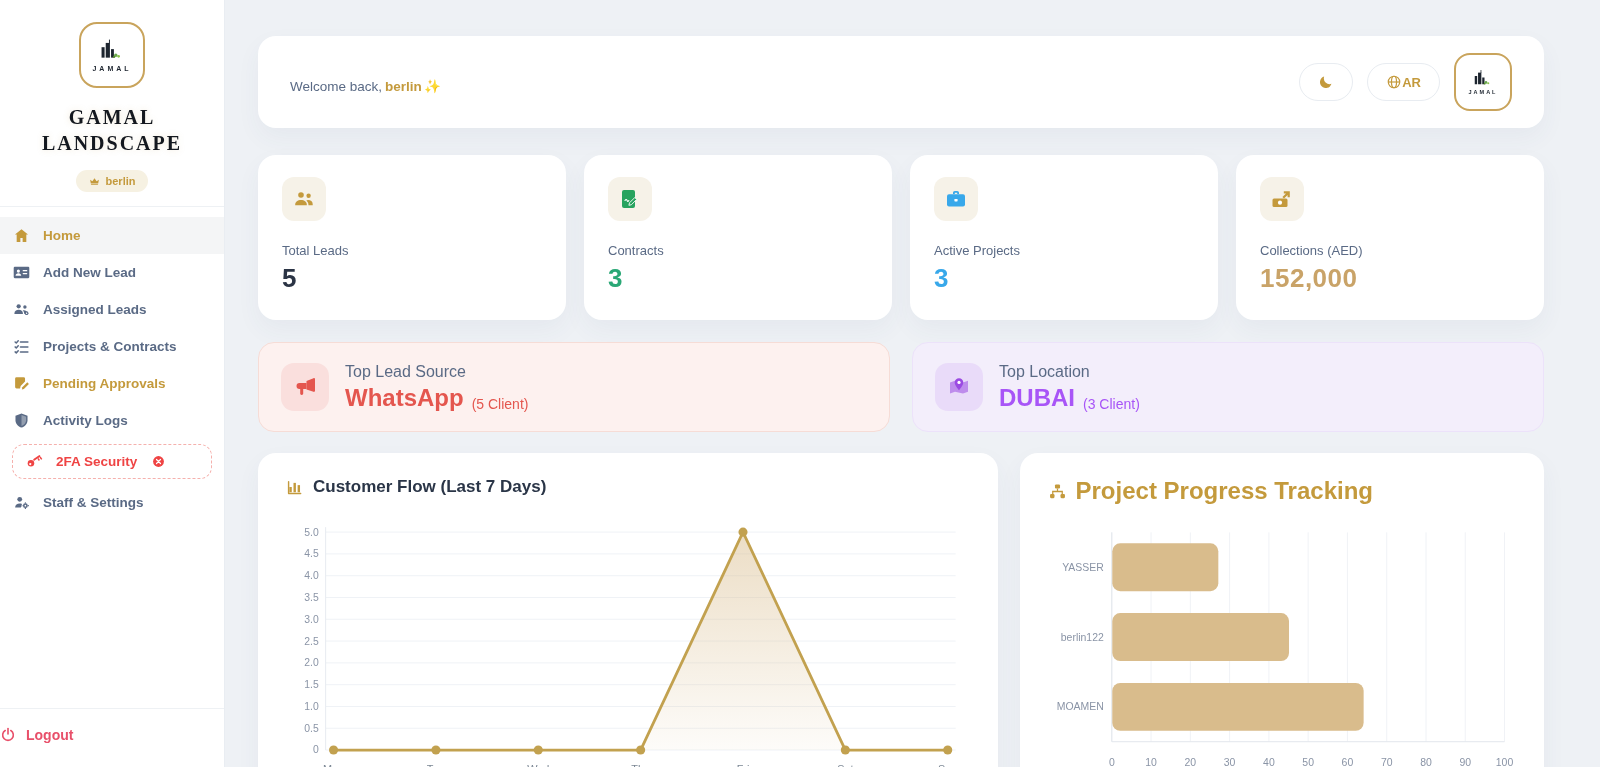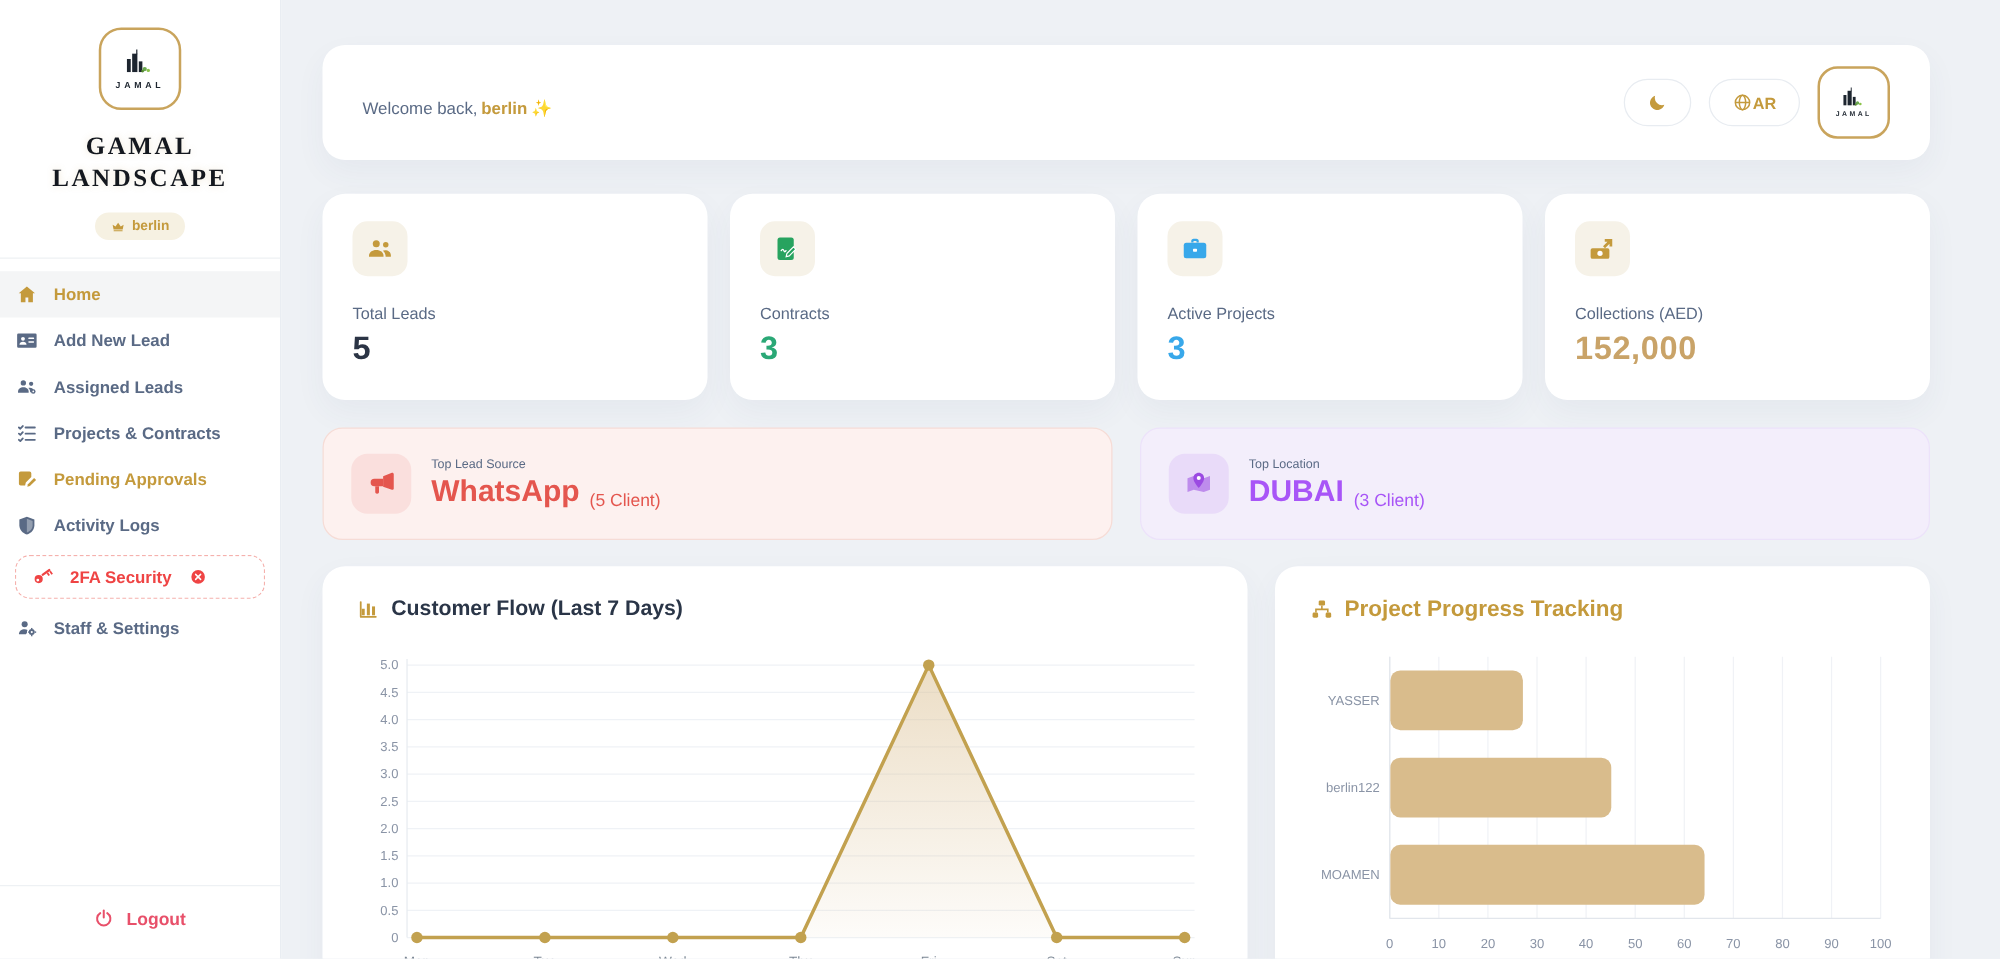--- a/index.html
+++ b/index.html
@@ -20,21 +20,21 @@
   .brand{margin-top:16px;text-align:center;font-family:"Liberation Serif",serif;font-weight:700;font-size:20px;letter-spacing:2px;color:#14181f;line-height:1.3;text-shadow:0 0 6px rgba(201,164,92,.25)}
   .badge{margin-top:14px;display:inline-flex;align-items:center;gap:6px;background:#f6f1e2;color:var(--gold);font-weight:700;font-size:11px;padding:5px 13px;border-radius:999px}
   .side-div{height:1px;background:#eef1f4;width:100%}
   nav{padding:10px 0;flex:0 0 auto;width:100%}
   .nav-item{display:flex;align-items:center;gap:13px;padding:10px 13px;font-size:13.5px;font-weight:700;color:var(--muted);cursor:pointer}
   .nav-item .ni{width:17px;height:17px;flex:0 0 17px}
   .nav-item.active{background:#f4f5f6;color:var(--gold)}
   .nav-item.gold{color:var(--gold)}
   .nav-item.danger{color:var(--danger);border:1.5px dashed #f5b1ad;border-radius:12px;margin:5px 12px;padding:8px 13px}
   .xbadge{width:13px;height:13px;margin-left:2px}
-  .side-foot{margin-top:auto;border-top:1px solid #eef1f4;padding:18px 0 24px;display:flex;justify-content:center;width:100%}
+  .side-foot{margin-top:auto;border-top:1px solid #eef1f4;padding:18px 0 24px;display:flex;width:100%}
   .logout{display:inline-flex;align-items:center;gap:10px;color:var(--pink);font-weight:700;font-size:14px;background:none;border:none;cursor:pointer;font-family:inherit}
 
   
   .main{flex:1;padding:36px 56px 0 33px;overflow:hidden}
   .card{background:var(--card);border-radius:18px;box-shadow:0 10px 25px rgba(58,77,110,.05)}
 
   .topbar{display:flex;align-items:center;justify-content:space-between;padding:18px 32px;height:92px}
   .title-row{display:flex;align-items:baseline;gap:10px}
   .page-title{font-size:28px;font-weight:700;color:#222b3a}
   .page-sub{font-size:15px;color:var(--muted)}
@@ -51,31 +51,31 @@
   .stat-label{margin-top:22px;font-size:13px;color:var(--muted)}
   .stat-value{margin-top:5px;font-size:26px;font-weight:700;letter-spacing:.5px}
 
   .highlights{display:grid;grid-template-columns:1fr 1fr;gap:22px;margin-top:22px}
   .hl{border-radius:16px;padding:15px 22px;display:flex;align-items:center;gap:16px;height:90px}
   .hl-red{background:#fdf1ef;border:1px solid #f6dcd6}
   .hl-purple{background:#f3eefb;border:1px solid #ece2fa}
   .hl .tile2{width:48px;height:48px;border-radius:13px;display:flex;align-items:center;justify-content:center}
   .hl-red .tile2{background:#fadfdd;color:var(--red)}
   .hl-purple .tile2{background:#e9dbf9;color:#9b4ae2}
-  .hl-label{font-size:10px;color:var(--muted)}
+  .hl-label{font-size:16px;color:var(--muted)}
   .hl-line{display:flex;align-items:flex-end;gap:8px;margin-top:3px}
   .hl-value{font-size:24px;font-weight:700}
   .hl-sub{font-size:14px}
   .hl-red .hl-value,.hl-red .hl-sub{color:var(--red)}
   .hl-purple .hl-value,.hl-purple .hl-sub{color:var(--purple)}
 
   .charts{display:grid;grid-template-columns:1.41fr 1fr;gap:22px;margin-top:21px}
   .chart-card{padding:24px 28px;height:420px}
   .chart-title{display:flex;align-items:center;gap:9px;font-size:17px;font-weight:700;color:#2a3547}
-  .chart-title.gold{color:var(--gold);font-size:18px}
+  .chart-title.gold{color:var(--gold);font-size:24px}
   .chart-wrap{margin-top:16px}
   .tick{font-size:10.5px;fill:#8a94a6;font-family:"Liberation Sans",sans-serif}
   .tick2{font-size:11px;fill:#7b8794;font-family:"Liberation Sans",sans-serif}
 </style>
 </head>
 <body>
 
 <aside class="sidebar">
   <div class="side-top">
     <div class="logo-box">

